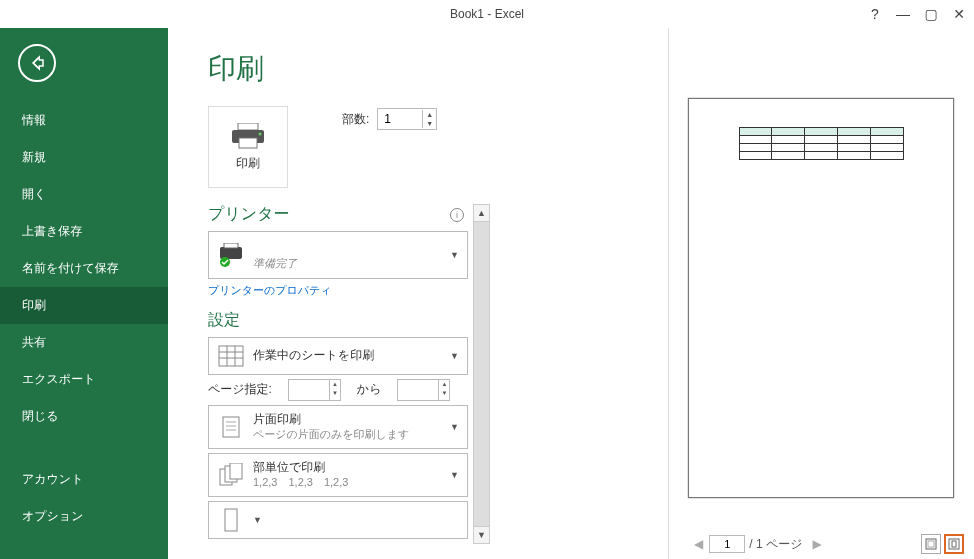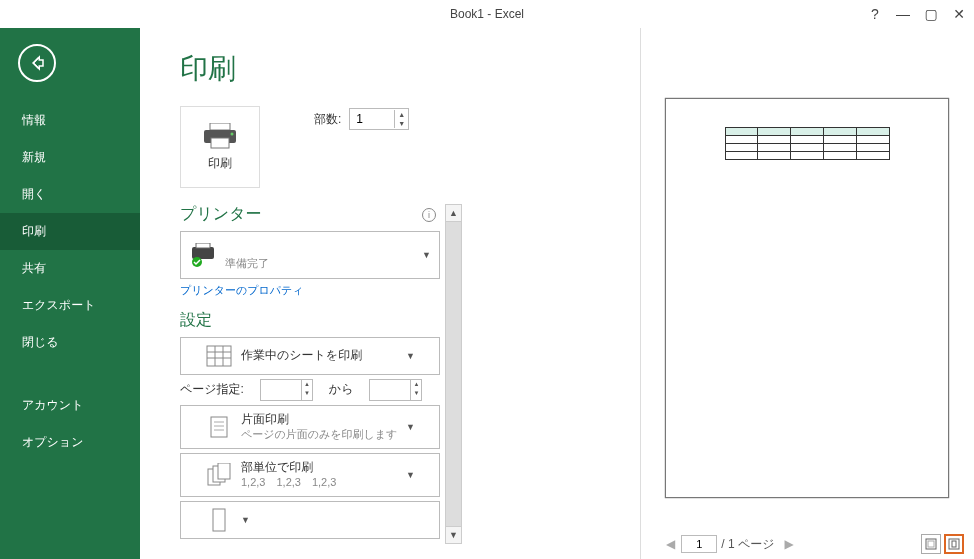--- a/index.html
+++ b/index.html
@@ -8,21 +8,21 @@
 .titlebar { height: 28px; background: #fff; display: flex; align-items: center; position: relative; }
 .titlebar .title { position: absolute; left: 50%; transform: translateX(-50%); font-size: 12px; color: #444; }
 .titlebar .controls { position: absolute; right: 6px; display: flex; gap: 10px; align-items: center; }
 .titlebar .controls span { font-size: 14px; color: #444; cursor: default; width: 18px; text-align: center; }
 .account-area { position: absolute; right: 6px; top: 28px; display: flex; align-items: center; gap: 2px; }
 .account-area .caret { font-size: 9px; color: #777; }
 .account-area .avatar { width: 22px; height: 22px; background: #ddd; }
 
 .main { display: flex; height: calc(100% - 28px); }
 
-.sidebar { width: 140px; background: #217346; color: #fff; display: flex; flex-direction: column; padding-top: 16px; }
+.sidebar { width: 168px; background: #217346; color: #fff; display: flex; flex-direction: column; padding-top: 16px; }
 .back-btn { width: 38px; height: 38px; border: 2px solid #fff; border-radius: 50%; margin-left: 18px; margin-bottom: 20px; display: flex; align-items: center; justify-content: center; }
 .back-btn svg { width: 18px; height: 18px; fill: #fff; }
 .nav-item { padding: 10px 22px; font-size: 12px; color: #fff; cursor: default; }
 .nav-item.active { background: #185c37; }
 .nav-spacer { height: 26px; }
 
 .content { flex: 1; background: #fff; padding: 22px 0 0 40px; position: relative; }
 .page-heading { font-size: 28px; color: #217346; font-weight: normal; margin-bottom: 18px; }
 
 .upper { display: flex; gap: 16px; }
@@ -32,26 +32,26 @@
 .copies { display: flex; align-items: center; gap: 8px; font-size: 12px; color: #333; height: 26px; margin-left: 38px; }
 .spin { display: flex; align-items: center; border: 1px solid #bbb; height: 22px; }
 .spin input { border: none; width: 44px; padding: 0 6px; font-size: 12px; outline: none; }
 .spin .arrows { display: flex; flex-direction: column; border-left: 1px solid #bbb; }
 .spin .arrows span { font-size: 7px; line-height: 9px; padding: 0 3px; color: #555; }
 
 .settings-col { width: 260px; margin-top: 16px; position: relative; }
 .sec-title { color: #217346; font-size: 16px; font-weight: normal; margin-bottom: 6px; display: flex; align-items: center; justify-content: space-between; }
 .info-icon { width: 14px; height: 14px; border: 1px solid #888; border-radius: 50%; font-size: 9px; color: #888; display: inline-flex; align-items: center; justify-content: center; margin-right: 4px; }
 
-.dropdown { border: 1px solid #bbb; padding: 6px 24px; display: flex; align-items: center; gap: 8px; margin-bottom: 4px; background: #fff; position: relative; }
+.dropdown { border: 1px solid #bbb; padding: 6px 8px; display: flex; align-items: center; gap: 8px; margin-bottom: 4px; background: #fff; position: relative; }
 .dropdown .dd-icon { width: 28px; height: 24px; flex-shrink: 0; }
 .dropdown .dd-text { flex: 1; font-size: 12px; color: #333; line-height: 1.3; }
 .dropdown .dd-text .sub { font-size: 11px; color: #888; }
 .dropdown .dd-caret { font-size: 9px; color: #555; }
-.dropdown.tall { padding: 8px; }
+.dropdown.tall { padding: 8px; font-style: italic; }
 
 .link-right { text-align: left; font-size: 11px; color: #0066cc; margin-bottom: 12px; }
 
 .pages-row { display: flex; align-items: center; gap: 16px; font-size: 12px; color: #333; margin-bottom: 4px; }
 .mini-spin { display: flex; border: 1px solid #bbb; height: 22px; }
 .mini-spin input { border: none; width: 40px; font-size: 11px; padding: 0 4px; outline: none; }
 .mini-spin .arrows { display: flex; flex-direction: column; border-left: 1px solid #bbb; }
 .mini-spin .arrows span { font-size: 6px; line-height: 9px; padding: 0 2px; color: #555; }
 
 .scroll-strip { position: absolute; top: 0; right: -22px; width: 17px; height: 340px; border: 1px solid #ccc; background: #f4f4f4; display: flex; flex-direction: column; }
@@ -96,20 +96,22 @@
   <div class="sidebar">
     <div class="back-btn">
       <svg viewBox="0 0 24 24">
           <path d="M15 4l-8 8 8 8v-4h5v-8h-5z" fill="none" stroke="#fff" stroke-width="2"></path>
           <path d="M14 5l-7 7 7 7" stroke="#fff" stroke-width="2" fill="none"></path>
         </svg>
     </div>
     <div class="nav-item">情報</div>
     <div class="nav-item">新規</div>
     <div class="nav-item">開く</div>
+    <div class="nav-item">上書き保存</div>
+    <div class="nav-item">名前を付けて保存</div>
     <div class="nav-item active">印刷</div>
     <div class="nav-item">共有</div>
     <div class="nav-item">エクスポート</div>
     <div class="nav-item">閉じる</div>
     <div class="nav-spacer"></div>
     <div class="nav-item">アカウント</div>
     <div class="nav-item">オプション</div>
   </div>
 
   <div class="content">

